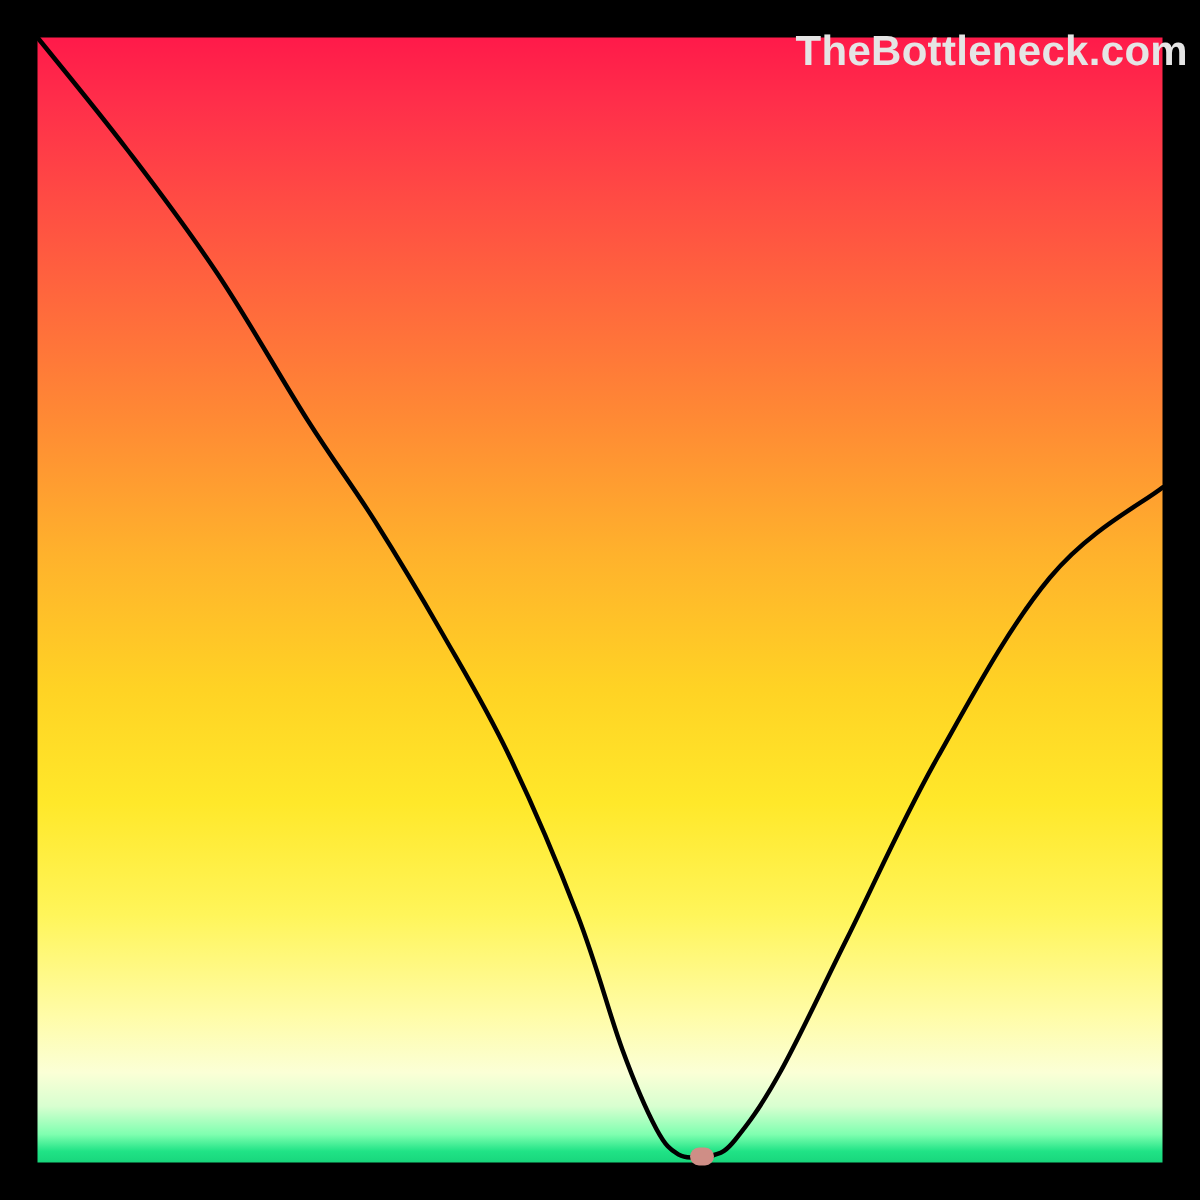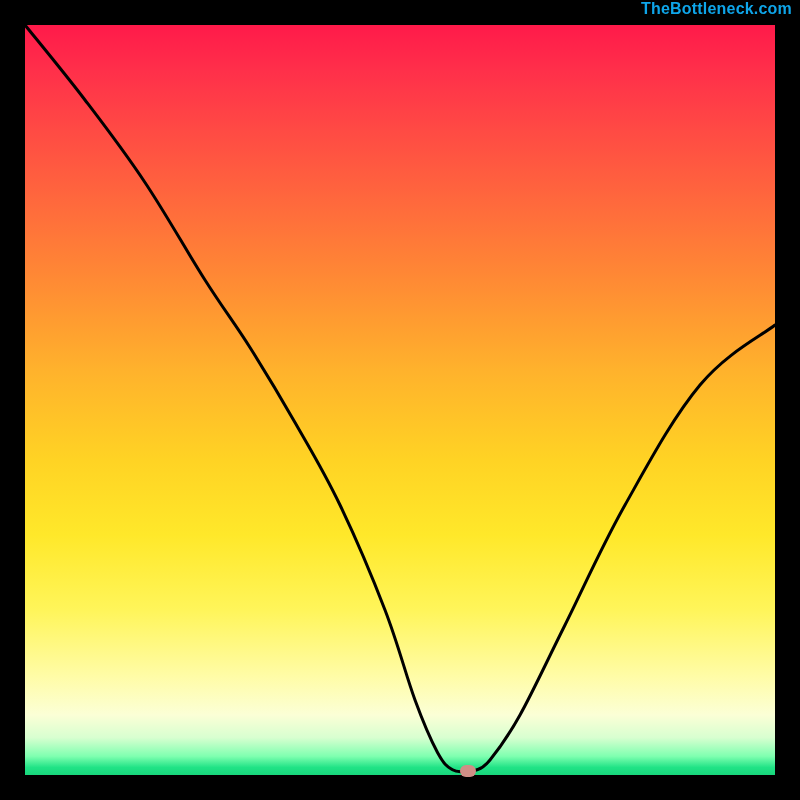--- a/index.html
+++ b/index.html
@@ -30,26 +30,26 @@
       #fffca8 87%,
       #fbffd6 92%,
       #d8ffd0 95%,
       #7fffb0 97.5%,
       #20e386 99%,
       #18d67c 100%
     );
   }
   .watermark {
     position: absolute;
-    top: 0;
+    top: 18px;
     right: 8px;
     font-family: Arial, Helvetica, sans-serif;
-    font-size: 16px;
+    font-size: 28px;
     font-weight: 600;
-    color: #0ea5e9;
+    color: #e5e5e5;
     letter-spacing: 0.2px;
     z-index: 5;
   }
   svg.curve {
     position: absolute;
     left: 0; top: 0;
     width: 750px; height: 750px;
     overflow: visible;
     z-index: 2;
   }

